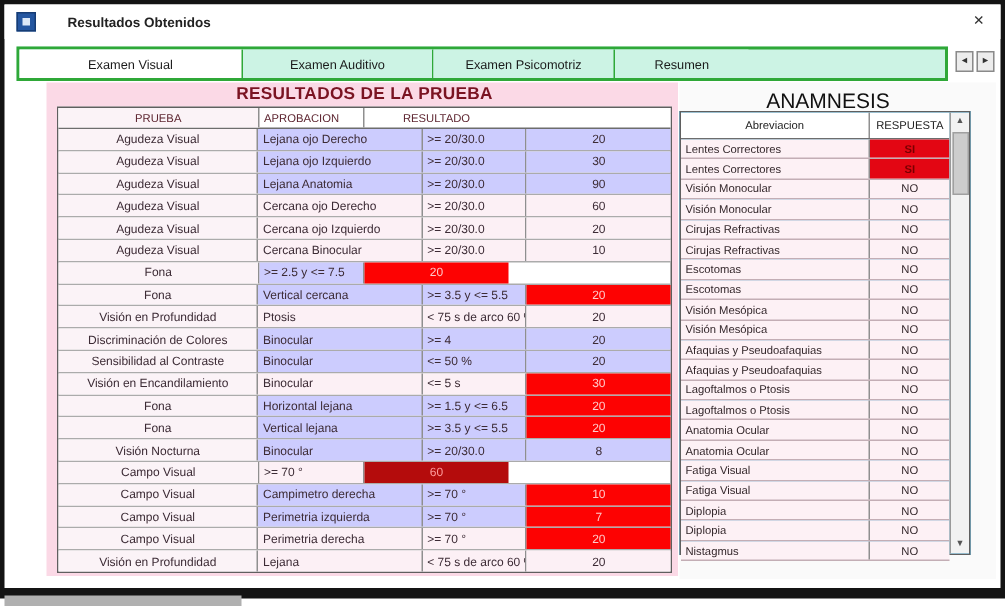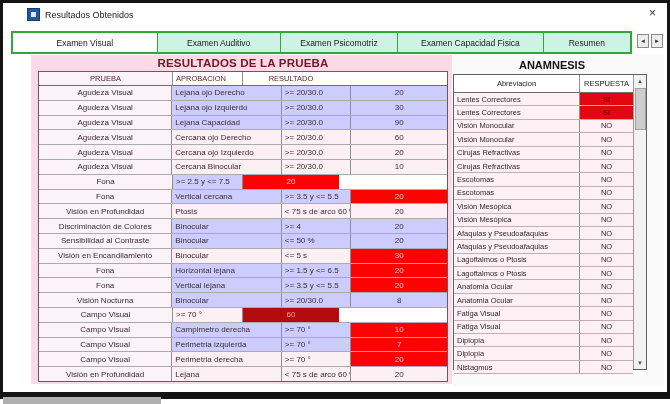--- a/index.html
+++ b/index.html
@@ -6,21 +6,21 @@
   body{
     width:670px;height:404px;position:relative;overflow:hidden;
     background:#ffffff;font-family:"Liberation Sans",sans-serif;
     -webkit-font-smoothing:antialiased;
   }
   #win{
     position:absolute;left:0;top:0;width:670px;height:399px;
     box-sizing:border-box;border:3px solid #141414;border-bottom:7px solid #141414;
     background:#ffffff;
   }
-  .titlebar{height:23px;display:flex;align-items:center;padding-left:24px;gap:5px;background:#ffffff;}
+  .titlebar{height:23px;display:flex;align-items:center;padding-left:8px;gap:21px;background:#ffffff;font-weight:bold;}
   .app-icon{width:11px;height:11px;background:#2456a0;border:1px solid #163c74;display:flex;align-items:center;justify-content:center;}
   .app-icon .inner{width:5px;height:5px;background:#dce8f7;}
   .title-text{font-size:9px;color:#222222;}
   .close-x{position:absolute;right:11px;top:4px;font-size:12px;color:#333;line-height:12px;cursor:default;}
   .tabstrip{
     position:absolute;left:8px;top:28px;width:621px;height:23px;box-sizing:border-box;
     border:2px solid var(--tab-border-green,#2fa838);display:flex;background:var(--tab-inactive-bg,#ccf3e4);
   }
   .tab{
     box-sizing:border-box;border-right:1px solid var(--tab-border-green,#2fa838);
@@ -32,21 +32,21 @@
   .tab-scroll{position:absolute;left:634px;top:31px;display:flex;gap:2px;}
   .tab-scroll .sbtn{
     width:12px;height:14px;box-sizing:border-box;border:1px solid #8a8a8a;background:#ececec;
     font-size:6px;color:#333;display:flex;align-items:center;justify-content:center;
   }
   .left-panel{position:absolute;left:28px;top:52px;width:421px;height:329px;background:var(--panel-pink,#fbd9e6);}
   .right-panel{position:absolute;left:450px;top:52px;width:211px;height:331px;background:#fafafa;}
   .results-title{position:absolute;left:35px;top:54px;width:410px;text-align:center;
     font-size:11.5px;font-weight:700;color:var(--results-title,#7a1322);letter-spacing:.2px;}
   .anamnesis-title{position:absolute;left:452px;top:56px;width:194px;text-align:center;
-    font-size:11px;font-weight:700;color:#111;}
+    font-size:14px;font-weight:400;color:#111;}
   
   .rt{position:absolute;left:35px;top:68px;width:410px;box-sizing:border-box;
     border:1px solid #5f5f5f;background:#ffffff;}
   .rt-hdr{display:flex;height:13px;align-items:center;font-size:7.5px;color:#5d2530;border-bottom:1px solid #6d6d6d;background:#fff;}
   .rt-row{display:flex;height:13.8px;align-items:center;font-size:8px;color:#3c2b35;border-bottom:1px solid #ababab;}
   .rt-row:last-child{border-bottom:none;}
   .rc{box-sizing:border-box;height:100%;display:flex;align-items:center;border-right:1px solid #8f8f8f;overflow:hidden;white-space:nowrap;}
   .rc:last-child{border-right:none;}
   .c1{width:134px;justify-content:center;background:#fbf3f7;}
   .c2{width:110px;padding-left:3px;}
@@ -84,21 +84,20 @@
         <div class="inner"></div>
       </div>
     <div class="title-text">Resultados Obtenidos</div>
   </div>
   <div class="close-x">×</div>
 
   <div class="tabstrip">
       <div class="tab active" style="width: 149px;">Examen Visual</div>
       <div class="tab" style="width: 127px;">Examen Auditivo</div>
       <div class="tab" style="width: 121px;">Examen Psicomotriz</div>
-      <div class="tab" style="width: 150px;">Examen Capacidad Fisica</div>
       <div class="tab" style="width: 89px;">Resumen</div>
     </div>
   <div class="tab-scroll">
     <div class="sbtn">◄</div>
     <div class="sbtn">►</div>
   </div>
 
   <div class="left-panel"></div>
   <div class="right-panel"></div>
 
@@ -119,21 +118,21 @@
           <div class="rc c4">20</div>
         </div>
         <div class="rt-row tint-lavender">
           <div class="rc c1">Agudeza Visual</div>
           <div class="rc c2">Lejana ojo Izquierdo</div>
           <div class="rc c3">&gt;= 20/30.0</div>
           <div class="rc c4">30</div>
         </div>
         <div class="rt-row tint-lavender">
           <div class="rc c1">Agudeza Visual</div>
-          <div class="rc c2">Lejana Capacidad</div>
+          <div class="rc c2">Lejana Anatomia</div>
           <div class="rc c3">&gt;= 20/30.0</div>
           <div class="rc c4">90</div>
         </div>
         <div class="rt-row tint-pink">
           <div class="rc c1">Agudeza Visual</div>
           <div class="rc c2">Cercana ojo Derecho</div>
           <div class="rc c3">&gt;= 20/30.0</div>
           <div class="rc c4">60</div>
         </div>
         <div class="rt-row tint-pink">

